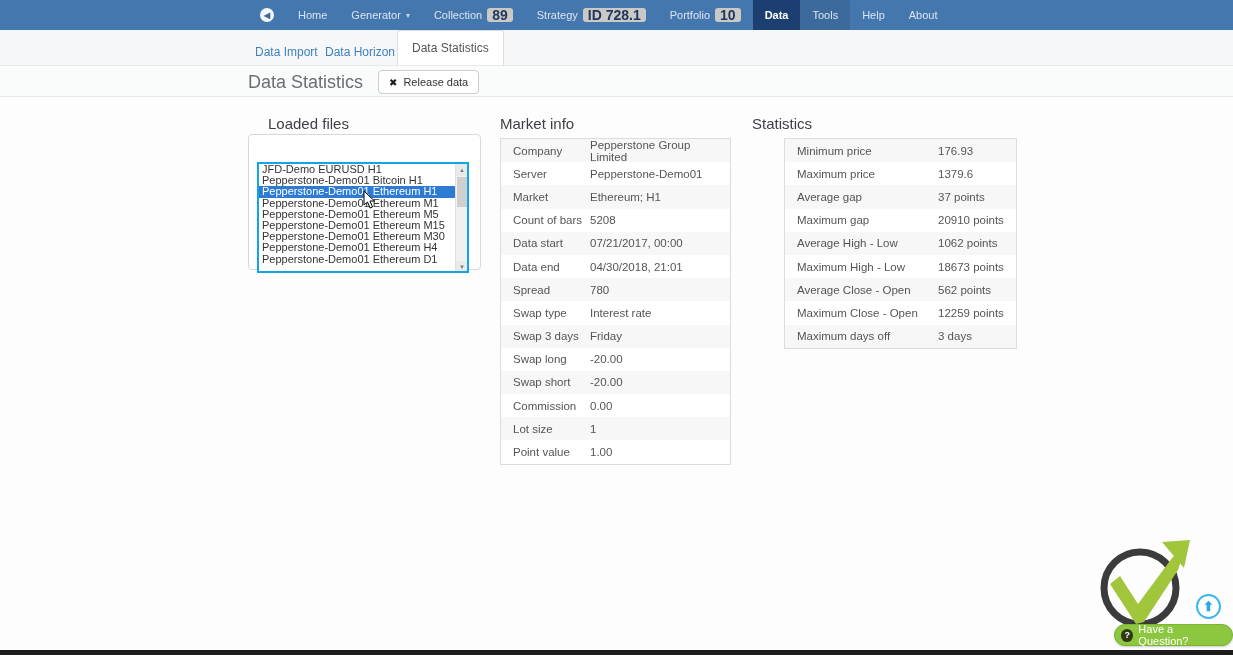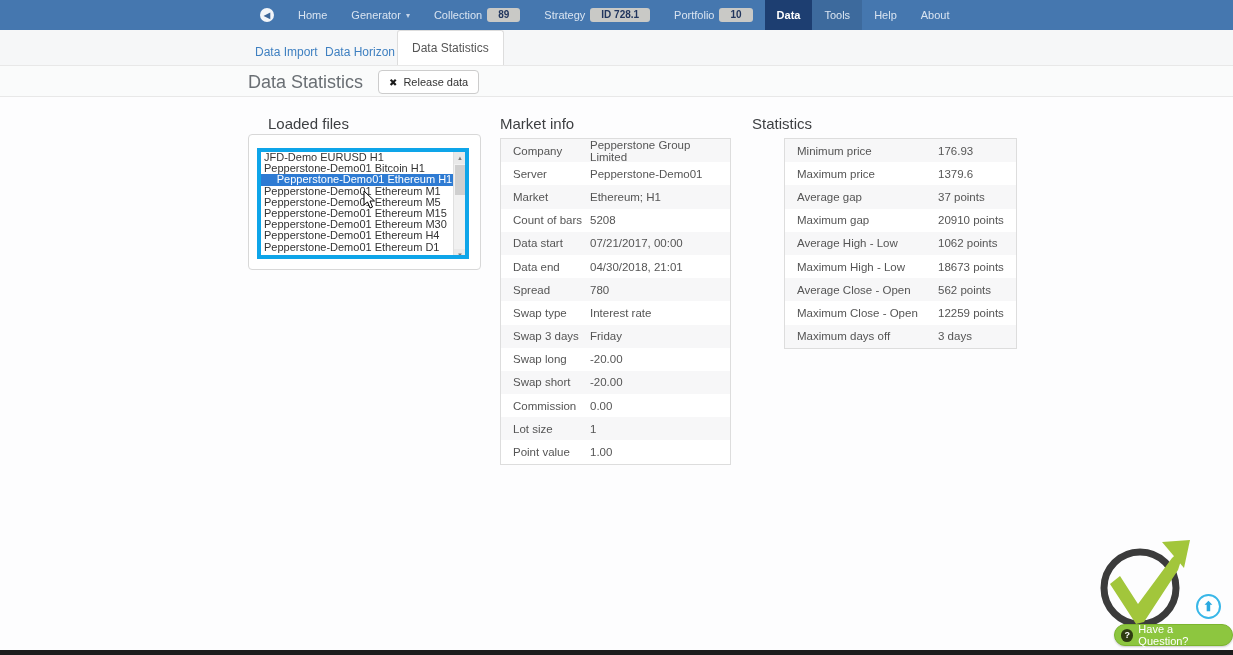--- a/index.html
+++ b/index.html
@@ -6,21 +6,21 @@
   html,body { width:1233px; height:655px; }
   body { font-family:"Liberation Sans", sans-serif; background:#fdfdfe; position:relative; overflow:hidden; }
   .screen { position:absolute; top:0; left:0; width:1233px; height:655px; }
 
   
   .navbar { position:absolute; top:0; left:0; width:1233px; height:30px; background:#4577af; display:flex; align-items:stretch; }
   .nav-spacer { width:248px; }
   .nav-item { display:flex; align-items:center; gap:5px; padding:0 12px; font-size:11px; color:#d9e4f1; cursor:pointer; }
   .nav-item.active { background:#1d3e71; color:#ffffff; font-weight:bold; }
   .nav-item.shaded { background:rgba(0,0,0,0.10); }
-  .nav-badge { background:#c9c9c6; color:#22365e; font-weight:bold; font-size:10px; padding:1px 11px; border-radius:3px; line-height:12px; }
+  .nav-badge { background:#c9c9c6; color:#22365e; font-weight:bold; font-size:14px; padding:1px 5px; border-radius:3px; line-height:12px; }
   .back-circle { width:14px; height:14px; border-radius:50%; background:#f2f5f9; color:#3c6699; font-size:8px; display:flex; align-items:center; justify-content:center; font-weight:bold; }
   .caret { font-size:8px; color:#c4d4e8; }
 
   
   .tabstrip { position:absolute; top:30px; left:0; width:1233px; height:35px; background:#f6f7f8; }
   .tab { position:absolute; top:8px; height:27px; display:flex; align-items:center; font-size:12px; color:#3f80c1; padding:0 14px; cursor:pointer; }
   .tab-import { left:241px; }
   .tab-horizon { left:311px; }
   .tab.active-tab { top:0; height:35px; background:#ffffff; border:1px solid #ddd; border-bottom:none; border-radius:3px 3px 0 0; color:#555; left:397px; }
 
@@ -28,23 +28,23 @@
   .page-header { position:absolute; top:65px; left:0; width:1233px; height:32px; background:#fafbfb; border-top:1px solid #e8e8e8; border-bottom:1px solid #e8e8e8; }
   .page-title { position:absolute; left:248px; top:6px; font-size:18px; color:#6a6f74; }
   .release-btn { position:absolute; left:378px; top:4px; height:24px; background:#fff; border:1px solid #ccc; border-radius:4px; display:flex; align-items:center; gap:6px; padding:0 10px; font-size:11px; color:#333; cursor:pointer; }
   .release-x { font-size:10px; color:#1a1a1a; }
 
   
   .section-title { position:absolute; font-size:15px; color:#3d3f42; }
 
   
   .files-panel { position:absolute; left:248px; top:134px; width:233px; height:136px; background:#fff; border:1px solid #d8d8d8; border-radius:4px; }
-  .listbox { position:absolute; left:8px; top:13px; width:212px; height:111px; background:#fff; border:4px solid #0ea5e9; overflow:hidden; }
+  .listbox { position:absolute; left:8px; top:27px; width:212px; height:111px; background:#fff; border:2px solid #0ea5e9; overflow:hidden; }
   .list-item { font-size:11px; color:#333; line-height:11.2px; padding-left:3px; white-space:nowrap; cursor:default; }
-  .list-item.selected { background:#2e7bd3; color:#fff;text-align:center; }
+  .list-item.selected { background:#2e7bd3; color:#fff; }
   .scrollbar { position:absolute; right:0; top:0; width:12px; height:109px; background:#f1f1f1; border-left:1px solid #e0e0e0; }
   .sb-arrow { position:absolute; left:0; width:12px; height:12px; background:#e9e9e9; color:#7c7c7c; font-size:6px; display:flex; align-items:center; justify-content:center; }
   .sb-up { top:0; }
   .sb-down { bottom:0; }
   .sb-thumb { position:absolute; left:1px; top:13px; width:10px; height:30px; background:#cfcfcf; }
 
   
   .info-table { position:absolute; background:#fff; border:1px solid #ddd; }
   .info-row { display:flex; height:23.2px; align-items:center; font-size:11.5px; color:#555; }
   .info-row:nth-child(odd) { background:#f7f7f8; }

